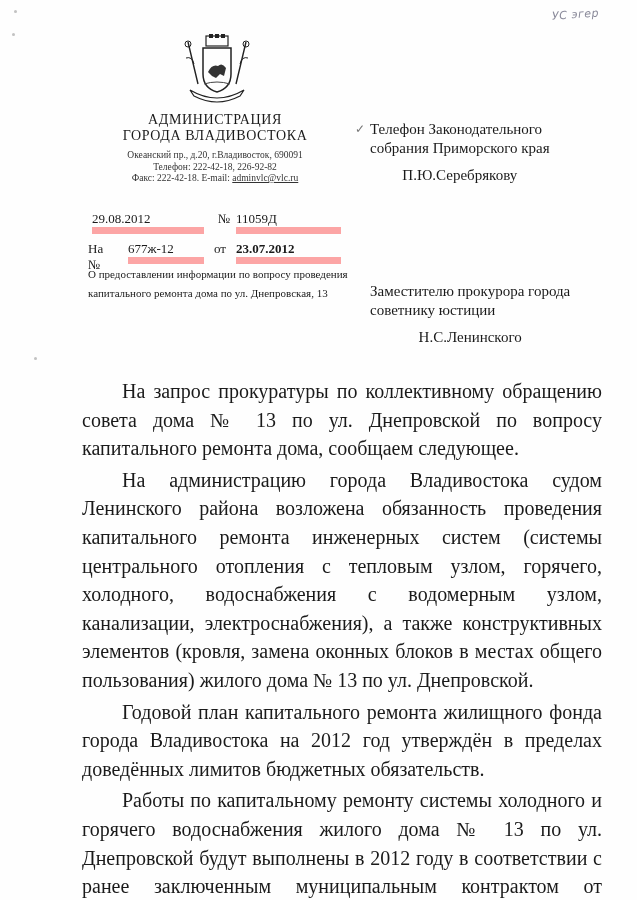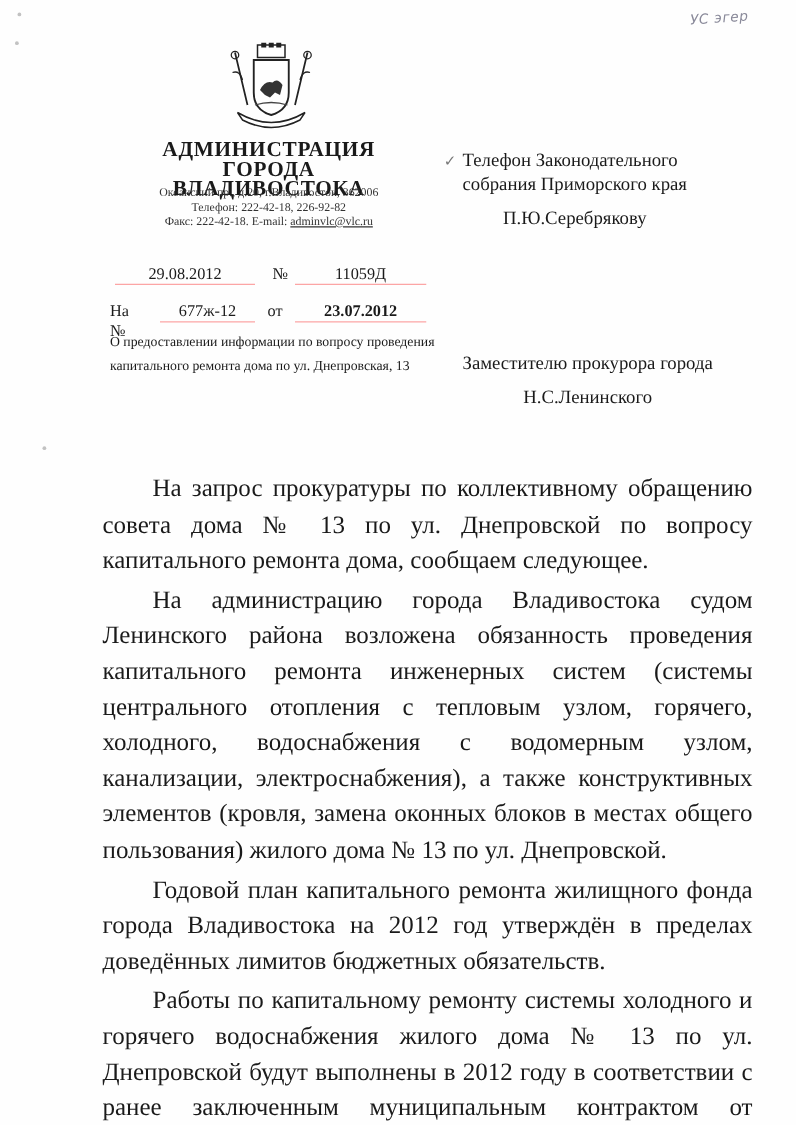--- a/index.html
+++ b/index.html
@@ -8,27 +8,27 @@
   .page { position: absolute; left: 0; top: 0; width: 637px; height: 900px; background: #fefefe; }
 
   .handwritten { position: absolute; left: 552px; top: 8px; font-family: "DejaVu Sans", sans-serif;
                  font-style: italic; font-size: 11px; color: #8a8a9a; letter-spacing: 0.5px; transform: rotate(-4deg); }
 
   .speck { position: absolute; width: 3px; height: 3px; border-radius: 50%; background: #9a9a9a; opacity: 0.6; }
 
   .emblem { position: absolute; left: 176px; top: 34px; width: 82px; height: 70px; }
 
   .org { position: absolute; left: 100px; width: 230px; text-align: center; }
-  .org-name { top: 112px; font-weight: bold; font-size: 17px; letter-spacing: 0.6px; line-height: 15.5px; }
+  .org-name { top: 112px; font-weight: normal; font-size: 14px; letter-spacing: 0.6px; line-height: 15.5px; }
   .org-line { display: block; }
   .org-contacts { top: 150px; font-size: 9.5px; line-height: 11.5px; color: #333; }
   .email { text-decoration: underline; }
 
   .ref-row { position: absolute; font-size: 13px; }
-  .field { position: absolute; border-bottom: 1px solid #fca5a5; text-align: center; height: 16px; line-height: 16px; }
+  .field { position: absolute; border-bottom: 7px solid #fca5a5; height: 16px; line-height: 16px; }
   .lbl { position: absolute; height: 16px; line-height: 16px; }
 
   .subject { position: absolute; left: 88px; top: 265px; width: 270px; font-size: 11px; line-height: 19px; }
 
   .addressee { position: absolute; left: 370px; font-size: 15px; line-height: 19px; }
   .addressee .line { display: block; }
   .addressee .name { margin-top: 8px; display: block; text-align: center; }
   .checkmark { position: absolute; left: 355px; top: 122px; font-size: 12px; color: #777; }
 
   .body-text { position: absolute; left: 82px; top: 377px; width: 520px; font-size: 20px; line-height: 28.6px; text-align: justify; }
@@ -59,21 +59,21 @@
     <path d="M10 24 Q16 22 18 30 M72 24 Q66 22 64 30" stroke="#222" fill="none"></path>
     <path d="M14 56 Q41 72 68 56 L64 62 Q41 74 18 62 Z" fill="none" stroke="#222" stroke-width="1.2"></path>
   </svg>
 
   <div class="org org-name">
     <span class="org-line">АДМИНИСТРАЦИЯ</span>
     <span class="org-line">ГОРОДА  ВЛАДИВОСТОКА</span>
   </div>
 
   <div class="org org-contacts">
-    <div>Океанский пр., д.20, г.Владивосток, 362006</div>
+    <div>Океанский пр., д.20, г.Владивосток, 690091</div>
     <div>Телефон: 222-42-18, 226-92-82</div>
     <div><span>Факс: 222-42-18. E-mail: </span><span class="email">adminvlc@vlc.ru</span></div>
   </div>
 
   <div class="ref-row" style="left:0;top:211px;">
     <div class="field" style="left:92px;width:112px;">29.08.2012</div>
     <div class="lbl" style="left:218px;">№</div>
     <div class="field" style="left:236px;width:105px;">11059Д</div>
   </div>
 
@@ -89,20 +89,21 @@
   <span class="checkmark">✓</span>
 
   <div class="addressee" style="top:120px;">
     <span class="line">Телефон Законодательного</span>
     <span class="line">собрания Приморского края</span>
     <span class="name">П.Ю.Серебрякову</span>
   </div>
 
   <div class="addressee" style="top:282px;">
     <span class="line">Заместителю прокурора города</span>
+    <span class="line">советнику юстиции</span>
     <span class="name">Н.С.Ленинского</span>
   </div>
 
   <div class="body-text">
     <p>На запрос прокуратуры по коллективному обращению совета дома № 13 по ул. Днепровской по вопросу капитального ремонта дома, сообщаем следующее.</p>
     <p>На администрацию города Владивостока судом Ленинского района возложена обязанность проведения капитального ремонта инженерных систем (системы центрального отопления с тепловым узлом, горячего, холодного, водоснабжения с водомерным узлом, канализации, электроснабжения), а также конструктивных элементов (кровля, замена оконных блоков в местах общего пользования) жилого дома № 13 по ул. Днепровской.</p>
     <p>Годовой план капитального ремонта жилищного фонда города Владивостока на 2012 год утверждён в пределах доведённых лимитов бюджетных обязательств.</p>
     <p>Работы по капитальному ремонту системы холодного и горячего водоснабжения  жилого дома № 13 по ул. Днепровской будут выполнены в 2012 году в соответствии с ранее заключенным муниципальным контрактом от 05.08.2012 № 961/294-33/12 с подрядной организацией ООО «КайлоССтроЙ».</p>
   </div>
 

